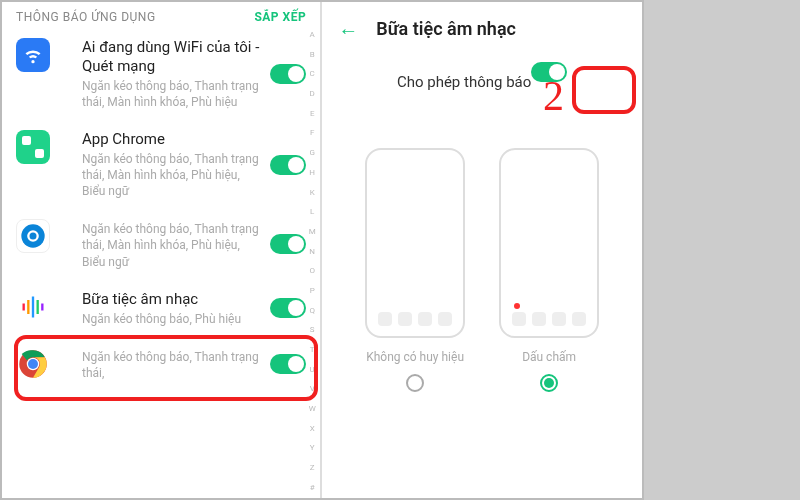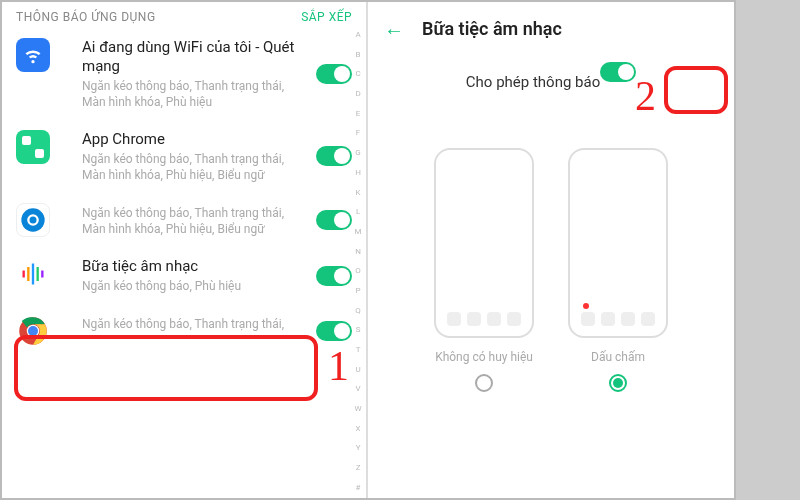--- a/index.html
+++ b/index.html
@@ -1,23 +1,23 @@
 <!DOCTYPE html>
 <html><head>
 <meta charset="utf-8">
 <style>
   * { box-sizing: border-box; margin: 0; padding: 0; }
   body { font-family: -apple-system, Roboto, sans-serif; background: #ccc; }
-  .frame { width: 736px; height: 500px; background: #be185d; border: 2px solid #bbb; display: flex; position: relative; }
+  .frame { width: 644px; height: 500px; background: #be185d; border: 2px solid #bbb; display: flex; position: relative; }
   .pane { height: 100%; position: relative; background: #fff; }
   .pane-left { width: 400px; border-right: 2px solid #ddd; }
   .pane-right { width: 400px; }
   .header-l { display: flex; justify-content: space-between; padding: 8px 14px 4px; font-size: 12px; letter-spacing: 0.5px; }
   .header-l .title { color: #888; }
-  .header-l .sort { color: #15c47c; font-weight: 400; }
+  .header-l .sort { color: #15c47c; font-weight: 700; }
   .list { padding: 0 8px 0 14px; }
   .row { display: flex; align-items: flex-start; padding: 10px 4px 10px 0; position: relative; gap: 20px; }
   .app-icon { width: 34px; height: 34px; border-radius: 8px; margin-right: 12px; flex-shrink: 0; display:flex; align-items:center; justify-content:center; }
   .txts { flex: 1; padding-right: 44px; }
   .app-name { font-size: 15px; color: #222; line-height: 1.25; }
   .app-sub { font-size: 12px; color: #aaa; margin-top: 2px; line-height: 1.35; }
   .toggle { position: absolute; right: 6px; top: 50%; transform: translateY(-50%); width: 36px; height: 20px; background: #15c47c; border-radius: 20px; }
   .toggle::after { content:""; position:absolute; right:2px; top:2px; width:16px; height:16px; background:#fff; border-radius:50%; }
   .az { position: absolute; right: 2px; top: 28px; bottom: 6px; width: 12px; display:flex; flex-direction:column; justify-content:space-between; font-size: 8px; color:#bbb; text-align:center; }
   .hl1 { position:absolute; border: 4px solid #f02020; border-radius: 12px; left: 12px; top: 333px; width: 304px; height: 66px; }

